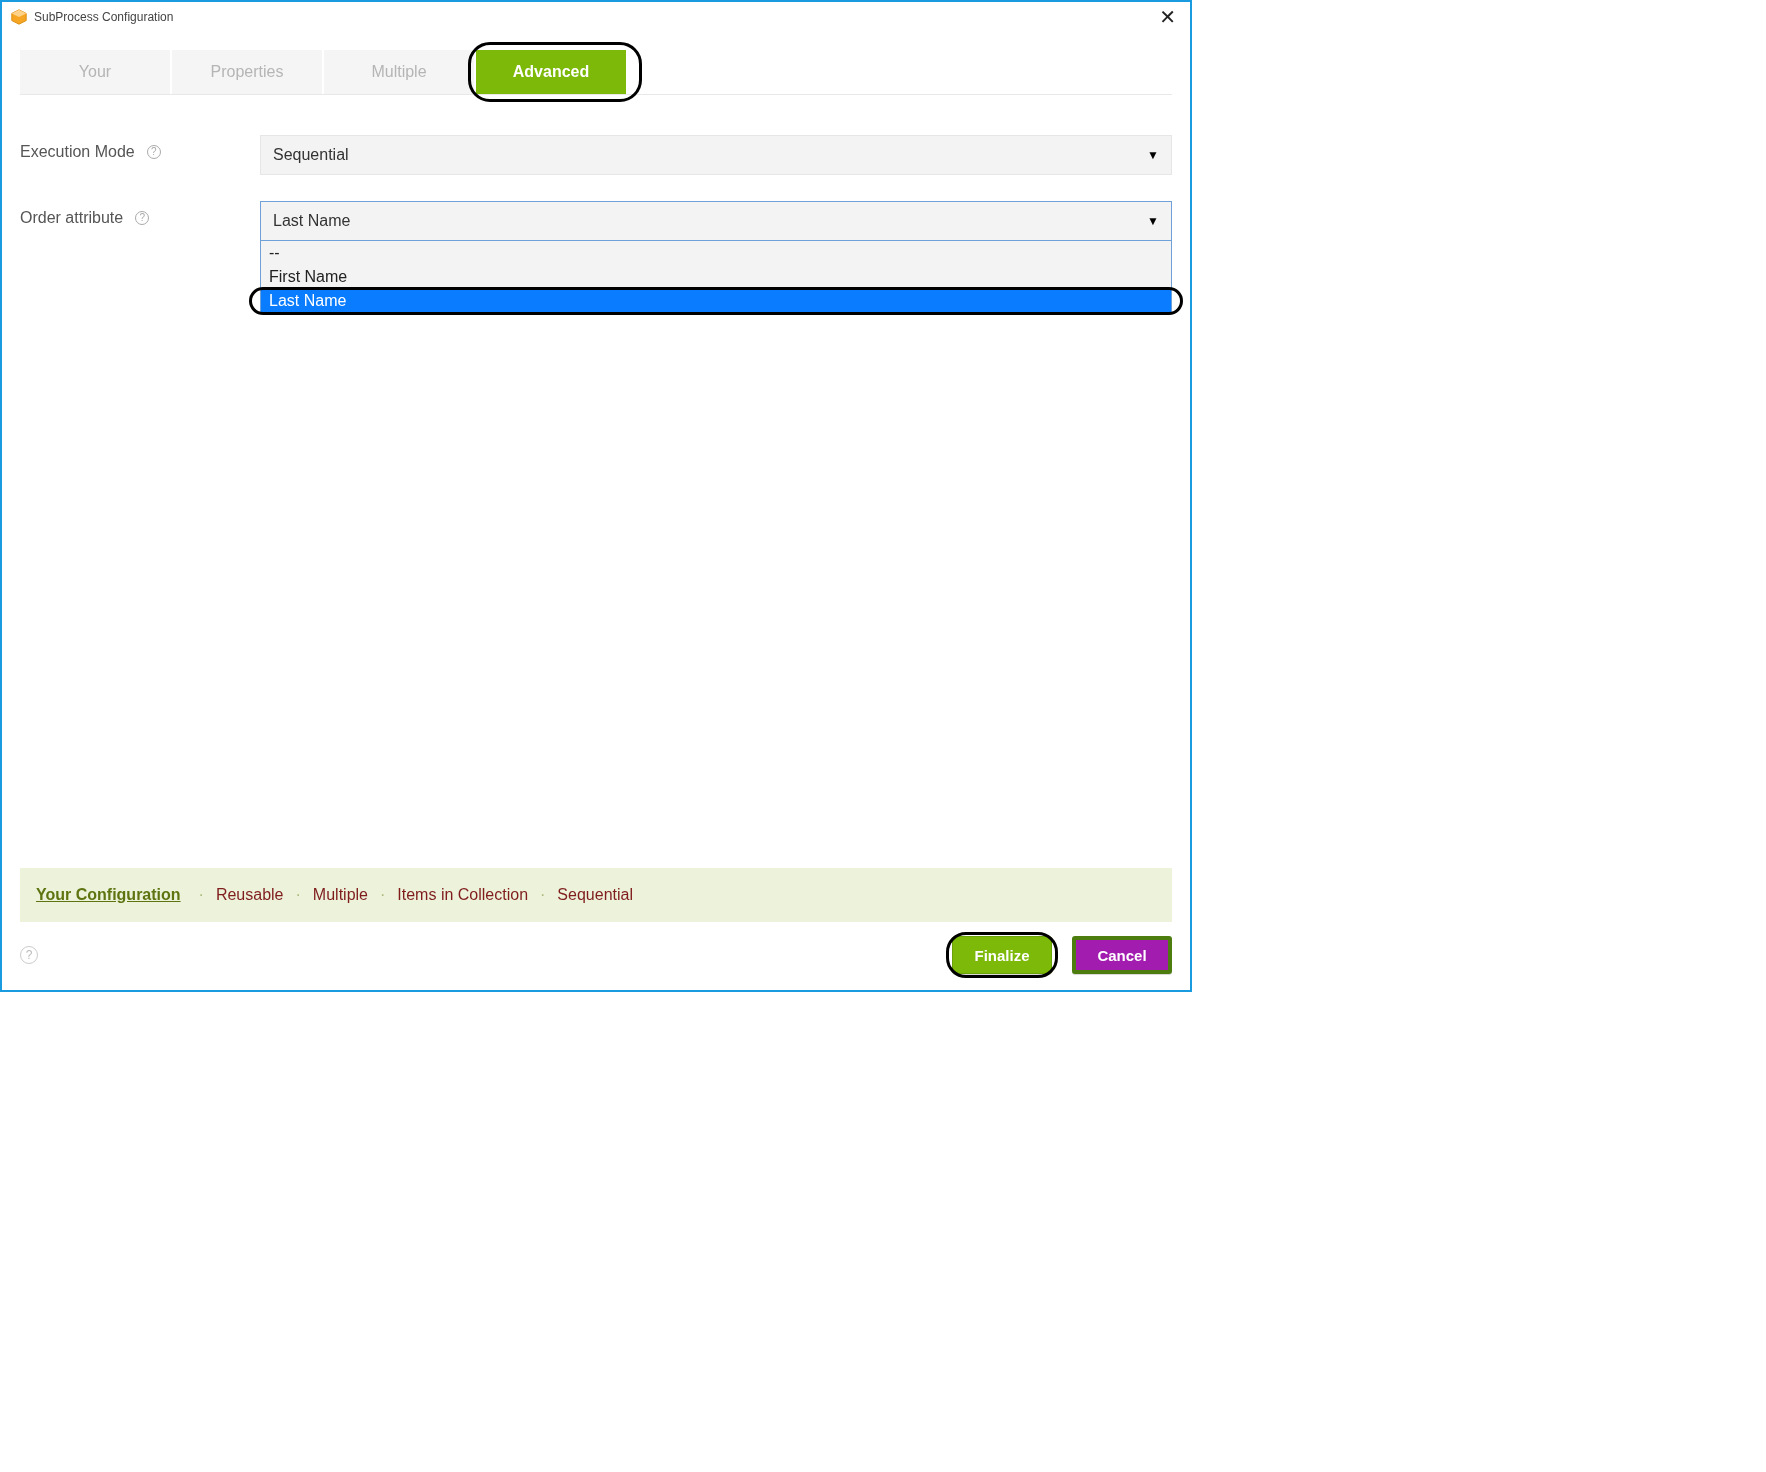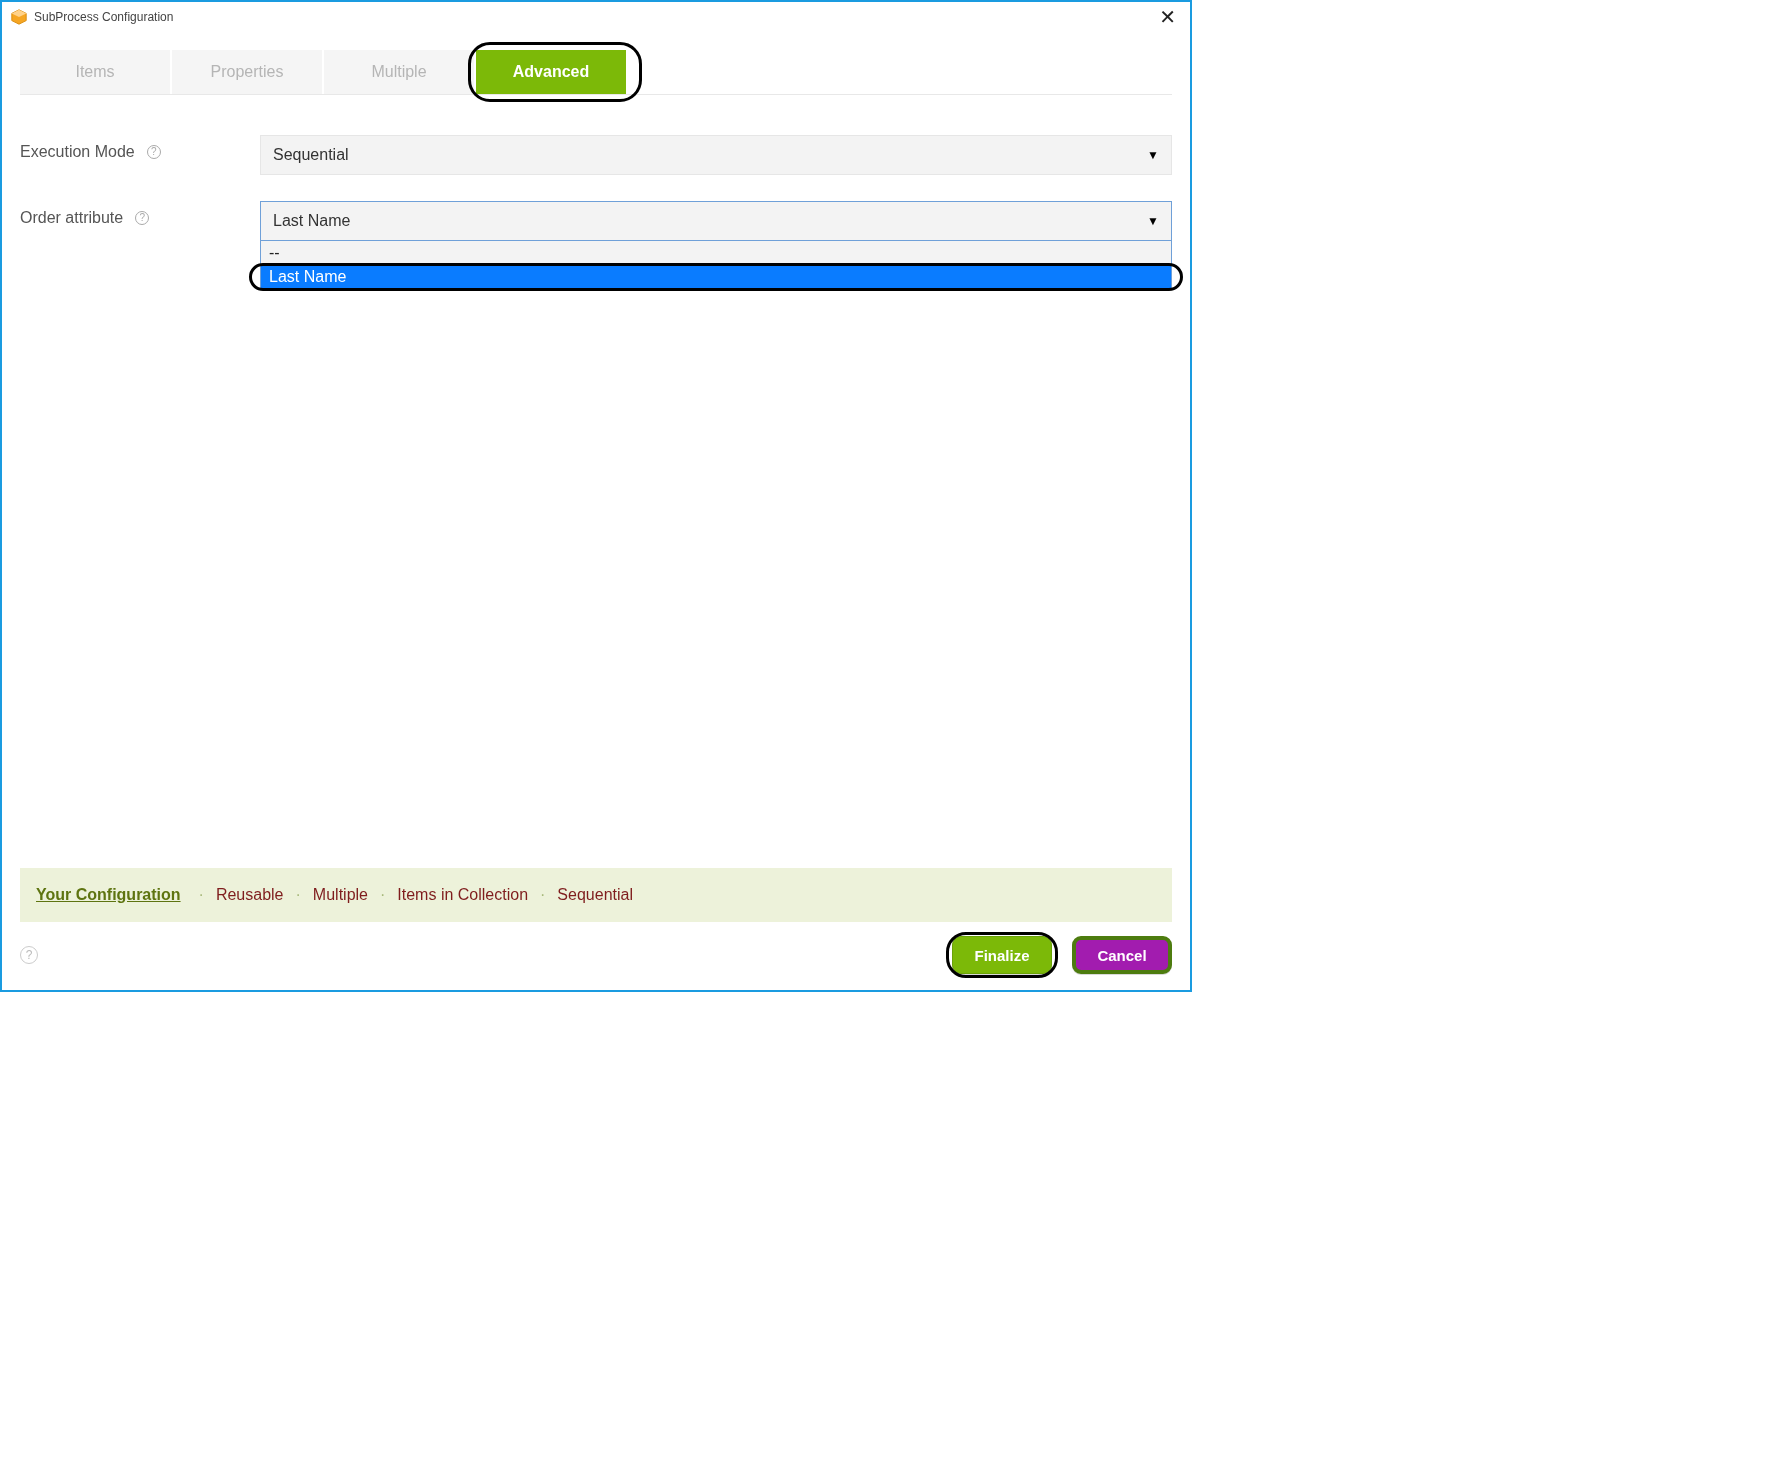--- a/index.html
+++ b/index.html
@@ -188,21 +188,21 @@
   .button-row .help-icon.big {
     width: 18px; height: 18px; font-size: 12px;
     color: #bbb; border-color: #ccc;
   }
   .button-row .spacer { flex: 1; }
   .btn-wrap { position: relative; display:inline-block; }
   .btn {
     min-width: 100px;
     height: 38px;
     border: none;
-    border-radius: 9px;
+    border-radius: 3px;
     color: #fff;
     font-size: 15px;
     font-weight: 600;
     cursor: pointer;
     padding: 0 6px;
     box-shadow: 0 1px 0 rgba(0,0,0,0.15);
   }
   .btn.finalize { background: #7cb908; margin-right: 20px; border:1px solid #6aa307;}
   .btn.cancel { background: #a21caf; border:4px solid #4d7c0f;}
   .btn-highlight {
@@ -223,21 +223,21 @@
         <polygon points="10,2 18,6 18,14 10,18 2,14 2,6" fill="#f6a623" stroke="#d88a0a" stroke-width="1"></polygon>
         <polygon points="10,2 18,6 10,10 2,6" fill="#ffd28a"></polygon>
       </svg>
     </span>
     <span class="title">SubProcess Configuration</span>
     <span class="close">✕</span>
   </div>
 
   <div class="content">
     <div class="tabrow">
-      <div class="tab">Items</div>
+      <div class="tab">Your</div>
       <div class="tab">Properties</div>
       <div class="tab">Multiple</div>
       <div style="position:relative;">
         <div class="tab active">Advanced</div>
         <div class="tab-highlight" style="top:-8px;left:-8px;width:174px;height:60px;"></div>
       </div>
     </div>
 
     <div class="form-area">
 
@@ -259,20 +259,21 @@
           <span>Order attribute</span>
           <span class="help-icon">?</span>
         </div>
         <div class="select-box">
           <div class="select-display open">
             <span>Last Name</span>
             <span class="caret">▼</span>
           </div>
           <div class="dropdown-list">
             <div class="option">--</div>
+            <div class="option">First Name</div>
             <div class="option selected" style="position:relative;">
               <span>Last Name</span>
               <div class="option-highlight"></div>
             </div>
           </div>
         </div>
       </div>
 
     </div>
   </div>

